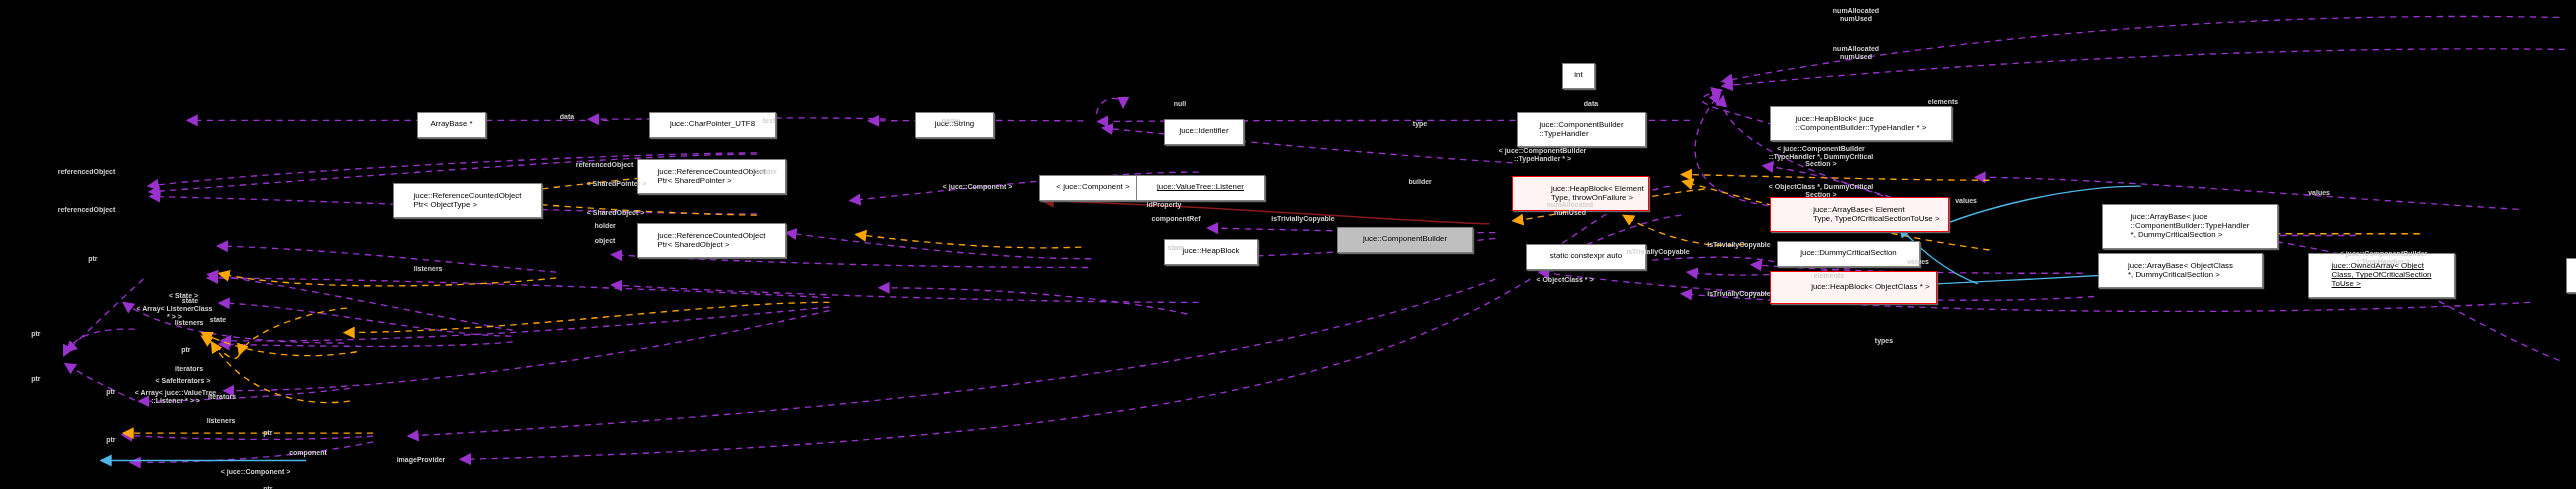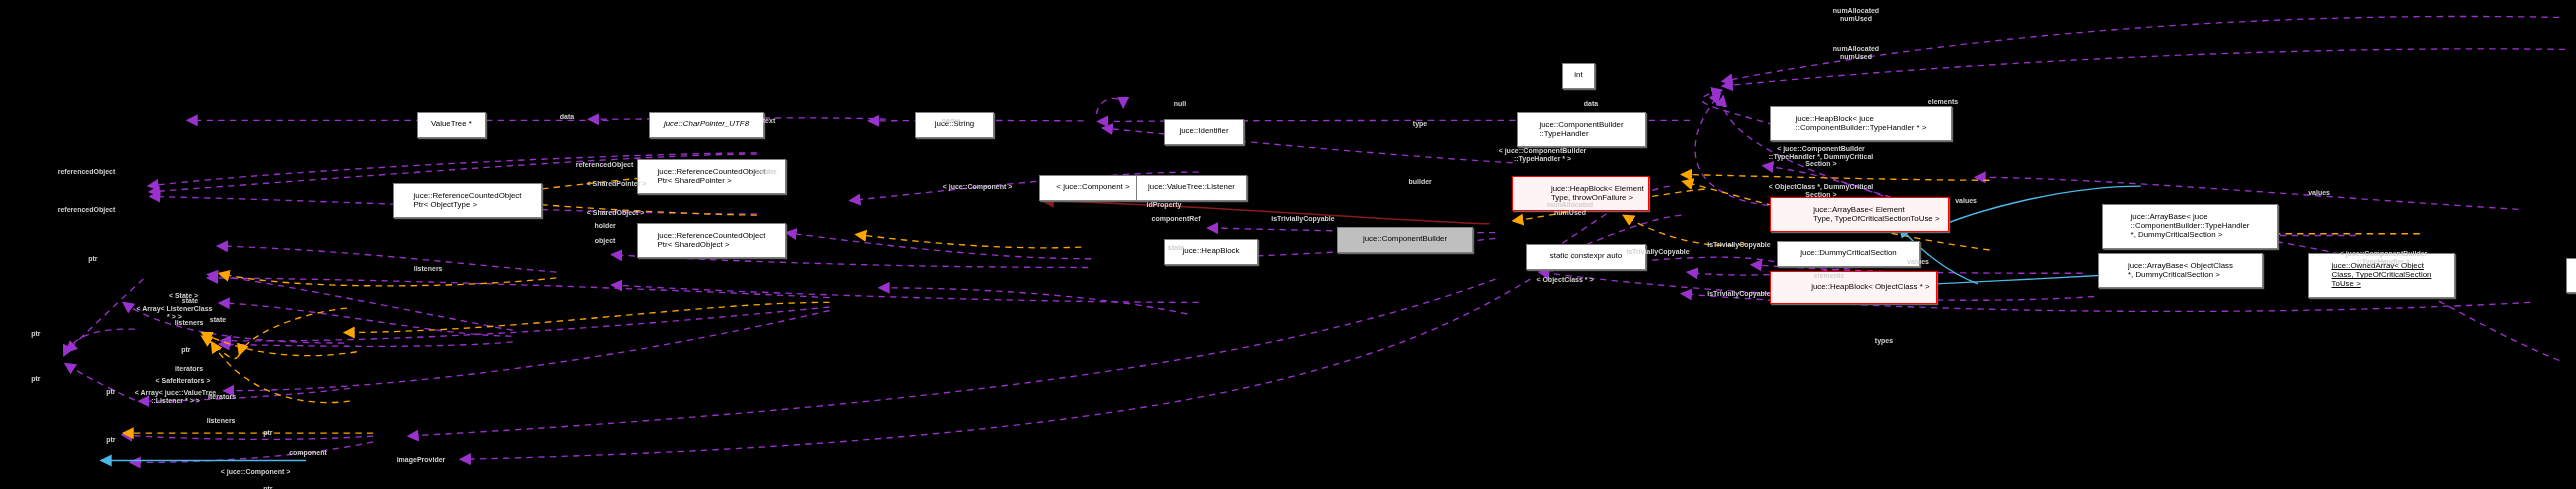--- a/index.html
+++ b/index.html
@@ -211,32 +211,32 @@
       <path d="M3680,320 C3550,320 3400,360 3320,395"></path>
       <path d="M3680,470 C3500,480 3300,490 3130,498"></path>
     </g>
 
     <g stroke="#8b1a1a" stroke-width="2.6" fill="none" marker-end="url(#arrR)">
 
       <path d="M2560,385 C2400,380 2100,355 1790,345"></path>
     </g>
   </svg>
 
-<div class="node" style="left: 417px; top: 112px; width: 69px; height: 25.6px;">ValueTree *</div>
+<div class="node" style="left: 417px; top: 112px; width: 69px; height: 25.6px;">ArrayBase *</div>
     <div class="node" style="left: 393px; top: 183px; width: 149px; height: 35px;">juce::ReferenceCountedObject
 Ptr&lt; ObjectType &gt;</div>
     <div class="node" style="left: 637px; top: 223px; width: 149px; height: 35px;">juce::ReferenceCountedObject
 Ptr&lt; SharedObject &gt;</div>
     <div class="node" style="left: 637px; top: 159px; width: 149px; height: 35px;">juce::ReferenceCountedObject
 Ptr&lt; SharedPointer &gt;</div>
-    <div class="node" style="left: 649px; top: 112px; width: 115px; height: 25.6px; font-style: italic;">juce::CharPointer_UTF8</div>
+    <div class="node" style="left: 649px; top: 112px; width: 127px; height: 25.6px;">juce::CharPointer_UTF8</div>
     <div class="node" style="left: 915px; top: 112px; width: 79px; height: 25.6px;">juce::String</div>
     <div class="node" style="left: 1164px; top: 119px; width: 80px; height: 25.6px;">juce::Identifier</div>
     <div class="node" style="left: 1039px; top: 175px; width: 108px; height: 25.6px;">&lt; juce::Component &gt;</div>
-    <div class="node" style="left: 1136px; top: 175px; width: 111px; height: 25.6px;">juce::ValueTree::Listener</div>
+    <div class="node" style="left: 1136px; top: 175px; width: 129px; height: 25.6px; text-decoration: underline;">juce::ValueTree::Listener</div>
     <div class="node" style="left: 1164px; top: 239px; width: 94px; height: 25.6px;">juce::HeapBlock</div>
     <div class="node current" style="left: 1337px; top: 227px; width: 136px; height: 25.6px;">juce::ComponentBuilder</div>
     <div class="node" style="left: 1517px; top: 112px; width: 129px; height: 35px;">juce::ComponentBuilder
 ::TypeHandler</div>
     <div class="node red" style="left: 1512px; top: 176px; width: 137px; height: 35px;">juce::HeapBlock&lt; Element
 Type, throwOnFailure &gt;</div>
     <div class="node" style="left: 1526px; top: 244px; width: 120px; height: 25.6px;">static constexpr auto</div>
     <div class="node" style="left: 1562px; top: 63px; width: 33px; height: 25.6px;">int</div>
     <div class="node" style="left: 1770px; top: 106px; width: 182px; height: 35px;">juce::HeapBlock&lt; juce
 ::ComponentBuilder::TypeHandler * &gt;</div>

